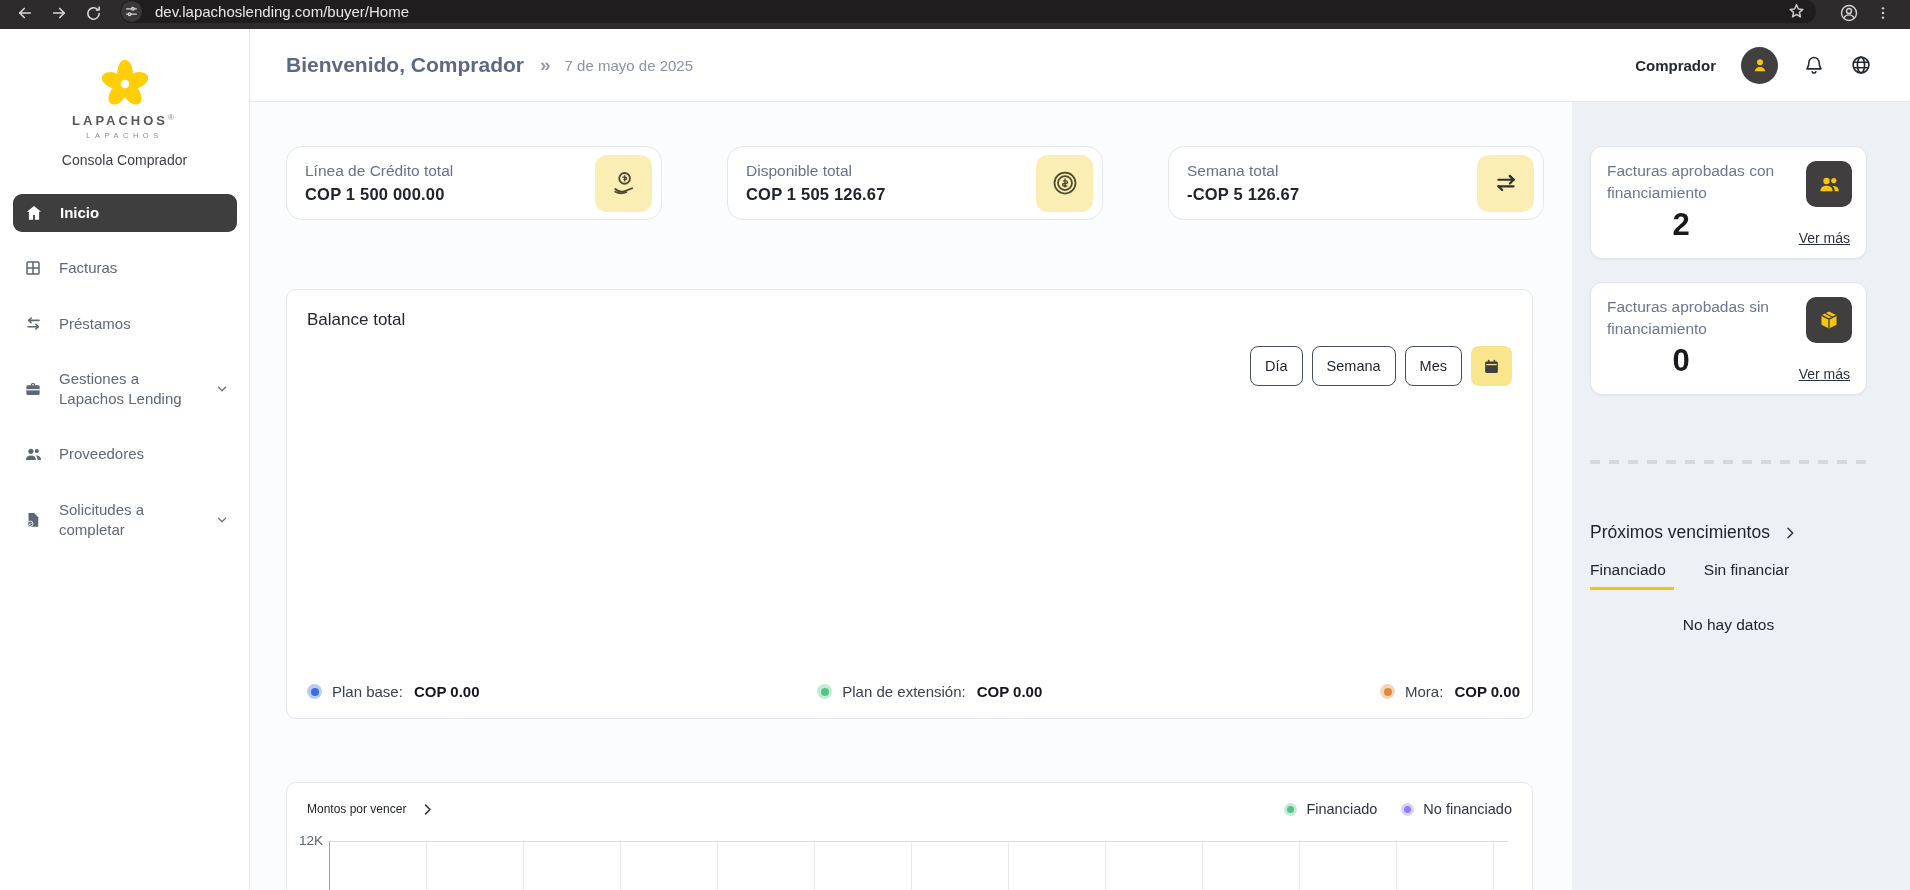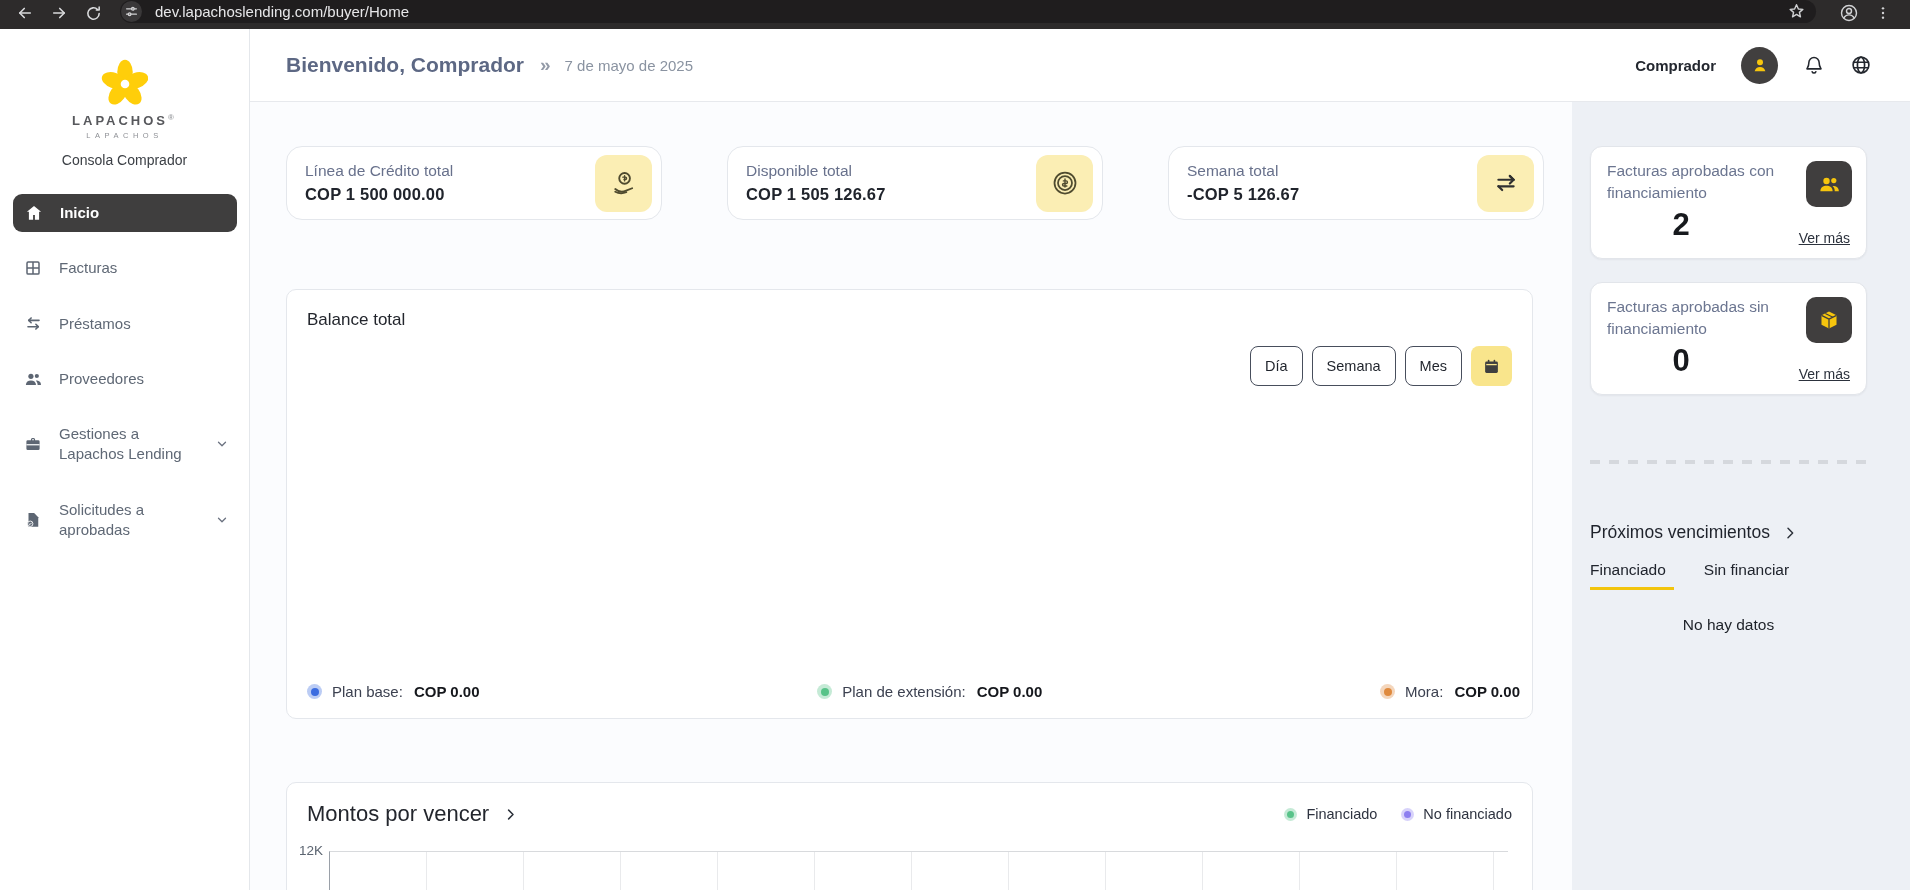--- a/index.html
+++ b/index.html
@@ -59,21 +59,21 @@
   .balance-legend { position:absolute; left:20px; right:12px; bottom:18px; display:flex; justify-content:space-between; align-items:center; }
   .leg-item { display:flex; align-items:center; gap:10px; font-size:15px; color:#3c4150; }
   .leg-item b { color:#15171c; margin-left:1px; }
   .ldot { width:15px; height:15px; border-radius:50%; position:relative; flex:none; }
   .ldot .ring { position:absolute; inset:0; border-radius:50%; opacity:.35; display:block; }
   .ldot .core { position:absolute; inset:3.5px; border-radius:50%; display:block; }
 
   
   .montos-card { margin-top:63px; width:1247px; height:180px; background:#fff; border:1px solid #e4e7ec; border-radius:10px; padding:18px 20px; position:relative; }
   .montos-head { display:flex; align-items:center; }
-  .montos-title { font-size:22px; color:#23262d; display:flex; gap:14px; align-items:center; }
+  .montos-title { font-size:12px; color:#23262d; display:flex; gap:14px; align-items:center; }
   .montos-legend { margin-left:auto; display:flex; gap:24px; font-size:14.5px; color:#2e3340; align-items:center; }
   .mleg { display:flex; align-items:center; gap:9px; }
   .mdot { width:13px; height:13px; border-radius:50%; position:relative; flex:none; }
   .mdot .ring { position:absolute; inset:0; border-radius:50%; opacity:.35; display:block; }
   .mdot .core { position:absolute; inset:3px; border-radius:50%; display:block; }
   .chart { margin-top:24px; height:90px; position:relative; }
   .ytick { position:absolute; left:-8px; width:24px; text-align:right; top:-8px; font-size:13.5px; color:#5b6470; }
   .plot { position:absolute; left:22px; right:4px; top:0; bottom:0; border-top:1px solid #d8dadd; border-left:1px solid #9aa0a8;
           background:repeating-linear-gradient(90deg, transparent 0 96px, #e9eaec 96px 97px); }
 
@@ -189,52 +189,52 @@
               <path d="M19 8H6"></path>
               <path d="M9 5 6 8l3 3"></path>
               <path d="M5 16h13"></path>
               <path d="m15 13 3 3-3 3"></path>
             </svg>
         </span>
         <span class="lbl">Préstamos</span>
       </div>
       <div class="nav-item">
         <span class="nico">
+          <svg width="18" height="18" viewBox="0 0 24 24" fill="currentColor">
+              <path d="M9.2 7V6a2 2 0 0 1 2-2h1.6a2 2 0 0 1 2 2v1h4.2a1.8 1.8 0 0 1 1.8 1.8v9.4a1.8 1.8 0 0 1-1.8 1.8H5a1.8 1.8 0 0 1-1.8-1.8V8.8A1.8 1.8 0 0 1 5 7h4.2zm1.6-1.2V7h2.4V5.8h-2.4z"></path>
+              <rect x="3.2" y="12.2" width="17.6" height="1.6" fill="#fff"></rect>
+            </svg>
+        </span>
+        <span class="lbl">Gestiones a Lapachos Lending</span>
+        <span class="chev">
+          <svg width="14" height="14" viewBox="0 0 24 24" fill="none" stroke="currentColor" stroke-width="2.2" stroke-linecap="round" stroke-linejoin="round">
+              <path d="m6 9 6 6 6-6"></path>
+            </svg>
+        </span>
+      </div>
+      <div class="nav-item">
+        <span class="nico">
           <svg width="20" height="20" viewBox="0 0 24 24" fill="currentColor">
               <circle cx="9.5" cy="8.8" r="3.1"></circle>
               <path d="M3.5 18.6c0-3 2.6-4.9 6-4.9s6 1.9 6 4.9v.6h-12z"></path>
               <circle cx="16.6" cy="8.4" r="2.5"></circle>
               <path d="M17 13.7c2.5.4 4.5 2 4.5 4.6v.9h-4v-.6c0-1.9-.8-3.5-2.1-4.6.5-.2 1-.3 1.6-.3z"></path>
             </svg>
         </span>
         <span class="lbl">Proveedores</span>
       </div>
       <div class="nav-item">
         <span class="nico">
-          <svg width="18" height="18" viewBox="0 0 24 24" fill="currentColor">
-              <path d="M9.2 7V6a2 2 0 0 1 2-2h1.6a2 2 0 0 1 2 2v1h4.2a1.8 1.8 0 0 1 1.8 1.8v9.4a1.8 1.8 0 0 1-1.8 1.8H5a1.8 1.8 0 0 1-1.8-1.8V8.8A1.8 1.8 0 0 1 5 7h4.2zm1.6-1.2V7h2.4V5.8h-2.4z"></path>
-              <rect x="3.2" y="12.2" width="17.6" height="1.6" fill="#fff"></rect>
-            </svg>
-        </span>
-        <span class="lbl">Gestiones a Lapachos Lending</span>
-        <span class="chev">
-          <svg width="14" height="14" viewBox="0 0 24 24" fill="none" stroke="currentColor" stroke-width="2.2" stroke-linecap="round" stroke-linejoin="round">
-              <path d="m6 9 6 6 6-6"></path>
-            </svg>
-        </span>
-      </div>
-      <div class="nav-item">
-        <span class="nico">
           <svg width="18" height="18" viewBox="0 0 24 24">
               <path fill="currentColor" d="M6 2.8h7.5L19 8.3V21H6z"></path>
               <circle cx="8.3" cy="17" r="3.6" fill="currentColor" stroke="#fff" stroke-width="1.2"></circle>
               <path d="m6.7 17 1.2 1.2 2-2.2" fill="none" stroke="#fff" stroke-width="1.3" stroke-linecap="round" stroke-linejoin="round"></path>
             </svg>
         </span>
-        <span class="lbl">Solicitudes a aprobadas</span>
+        <span class="lbl">Solicitudes a completar</span>
         <span class="chev">
           <svg width="14" height="14" viewBox="0 0 24 24" fill="none" stroke="currentColor" stroke-width="2.2" stroke-linecap="round" stroke-linejoin="round">
               <path d="m6 9 6 6 6-6"></path>
             </svg>
         </span>
       </div>
     </div>
   </div>
 
   <div class="main">

